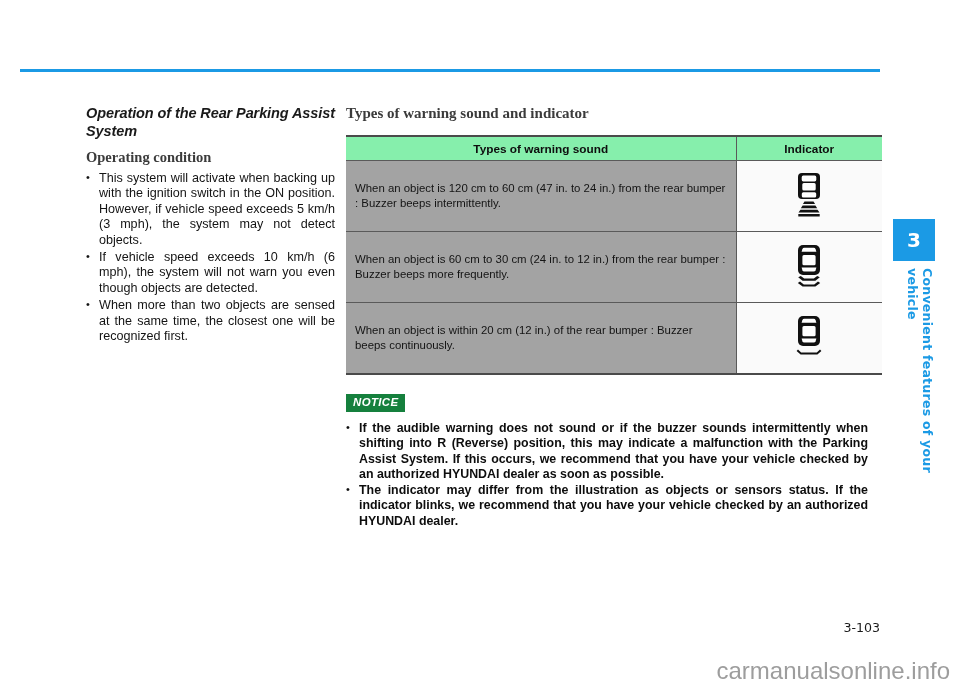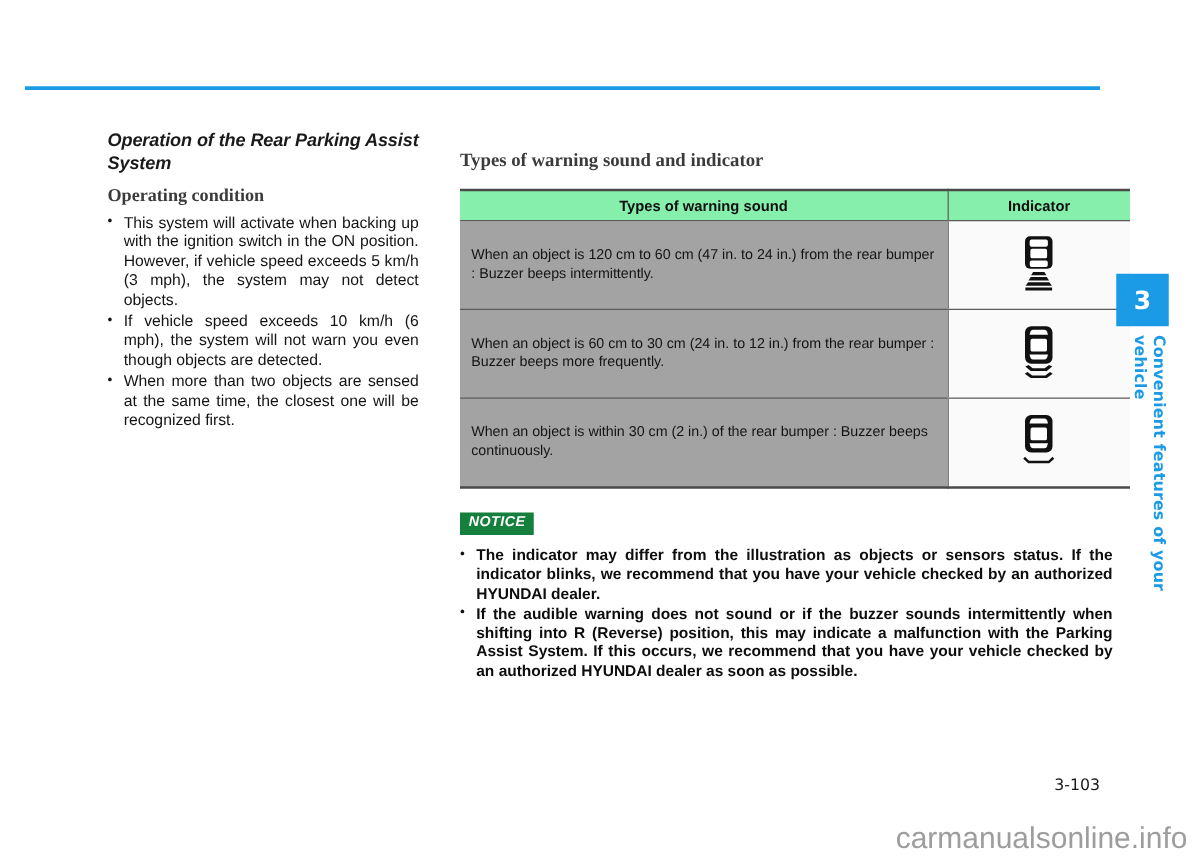--- a/index.html
+++ b/index.html
@@ -76,24 +76,23 @@
     position: absolute;
     left: 0;
     top: -1px;
     font-size: 11px;
     color: #141414;
   }
 
   
   .col-right {
     position: absolute;
-    left: 368px;
+    left: 346px;
     top: 104px;
     width: 522px;
-    margin-top: 16px;
   }
   .h-right {
     font-family: "Liberation Serif", serif;
     font-weight: bold;
     font-size: 15px;
     line-height: 18px;
     color: #3b3b3b;
     margin: 0 0 13px 0;
   }
 
@@ -300,42 +299,42 @@
                 <path d="M11.9 12 h10.2 a1.5 1.5 0 0 1 1.5 1.5 v7.2 a1.5 1.5 0 0 1 -1.5 1.5 h-10.2 a1.5 1.5 0 0 1 -1.5 -1.5 v-7.2 a1.5 1.5 0 0 1 1.5 -1.5 z" fill="#ffffff"></path>
                 <path d="M9.6 24.6 h14.8 l-0.8 2.6 a2 2 0 0 1 -1.9 1.4 h-9.4 a2 2 0 0 1 -1.9 -1.4 z" fill="#ffffff"></path>
 
                 <path d="M8.8 33.0 l3.4 2.6 h9.6 l3.4 -2.6 l2.6 1.2 l-4.4 3.6 h-12.8 l-4.4 -3.6 z" fill="#111111"></path>
                 <path d="M8.0 38.6 l3.8 2.8 h10.4 l3.8 -2.8 l2.2 1.4 l-4.8 3.4 h-12.8 l-4.8 -3.4 z" fill="#111111"></path>
               </svg>
             </span>
           </td>
         </tr>
         <tr>
-          <td class="sound-cell">When an object is within 30 cm (2 in.) of the rear bumper : Buzzer beeps continuously.</td>
+          <td class="sound-cell">When an object is within 20 cm (12 in.) of the rear bumper : Buzzer beeps continuously.</td>
           <td class="ind-cell c-ind">
             <span class="ind-wrap">
               <svg width="34" height="44" viewBox="0 0 34 44">
                 <path d="M11 2 h12 a5 5 0 0 1 5 5 v20 a5 5 0 0 1 -5 5 h-12 a5 5 0 0 1 -5 -5 v-20 a5 5 0 0 1 5 -5 z" fill="#111111"></path>
                 <path d="M12.3 4.8 h9.4 a2 2 0 0 1 1.9 1.4 l0.8 2.6 h-14.8 l0.8 -2.6 a2 2 0 0 1 1.9 -1.4 z" fill="#ffffff"></path>
                 <path d="M11.9 12 h10.2 a1.5 1.5 0 0 1 1.5 1.5 v7.2 a1.5 1.5 0 0 1 -1.5 1.5 h-10.2 a1.5 1.5 0 0 1 -1.5 -1.5 v-7.2 a1.5 1.5 0 0 1 1.5 -1.5 z" fill="#ffffff"></path>
                 <path d="M9.6 24.6 h14.8 l-0.8 2.6 a2 2 0 0 1 -1.9 1.4 h-9.4 a2 2 0 0 1 -1.9 -1.4 z" fill="#ffffff"></path>
 
                 <path d="M6.0 35.4 l3.2 3.2 h15.6 l3.2 -3.2 l1.4 1.6 l-4.0 3.6 h-16.8 l-4.0 -3.6 z" fill="#111111"></path>
               </svg>
             </span>
           </td>
         </tr>
       </tbody>
     </table>
 
     <div class="notice-block">
       <span class="notice-badge">NOTICE</span>
       <ul class="notice-list">
+        <li>If the audible warning does not sound or if the buzzer sounds intermittently when shifting into R (Reverse) position, this may indicate a malfunction with the Parking Assist System. If this occurs, we recommend that you have your vehicle checked by an authorized HYUNDAI dealer as soon as possible.</li>
         <li>The indicator may differ from the illustration as objects or sensors status. If the indicator blinks, we recommend that you have your vehicle checked by an authorized HYUNDAI dealer.</li>
-        <li>If the audible warning does not sound or if the buzzer sounds intermittently when shifting into R (Reverse) position, this may indicate a malfunction with the Parking Assist System. If this occurs, we recommend that you have your vehicle checked by an authorized HYUNDAI dealer as soon as possible.</li>
       </ul>
     </div>
   </div>
 
   <div class="side-chip">3</div>
   <div class="side-text">Convenient features of your vehicle</div>
 
   <div class="page-num">3-103</div>
   <div class="watermark">carmanualsonline.info</div>
 

